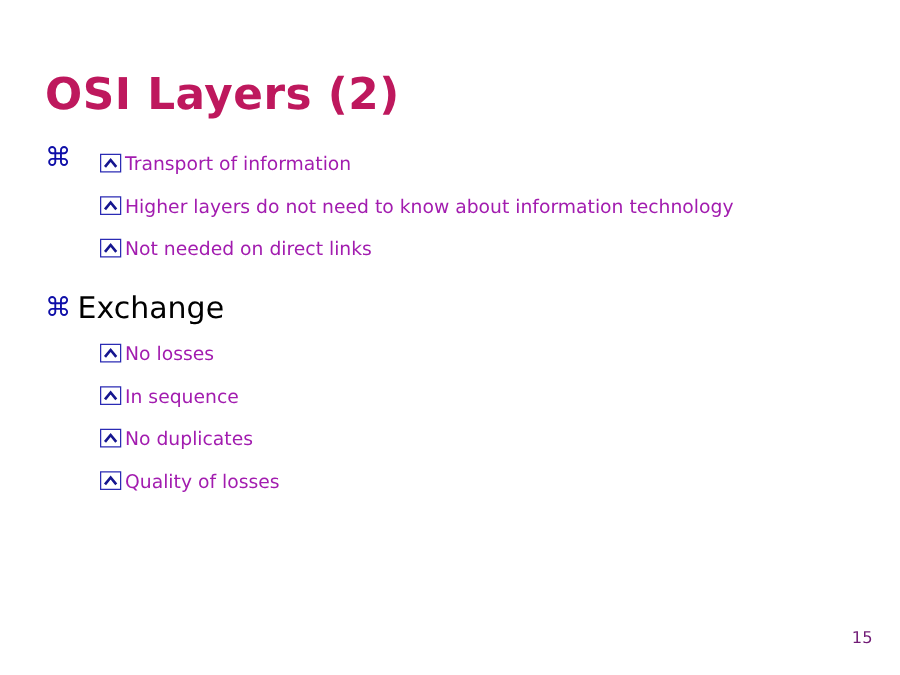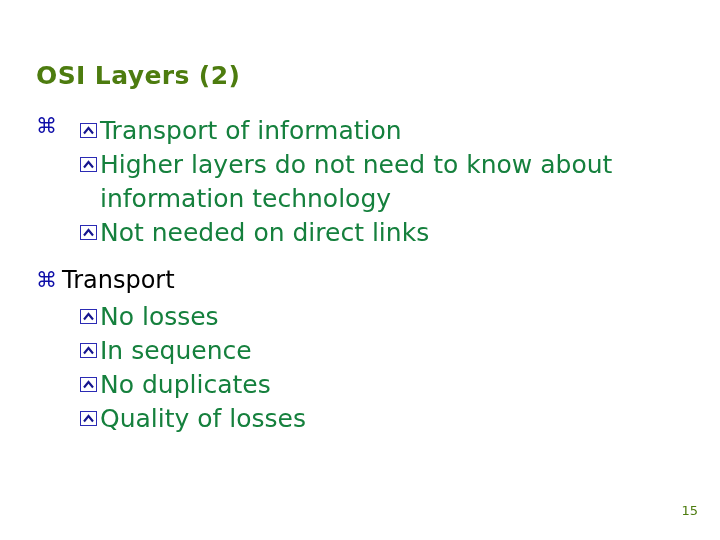--- a/index.html
+++ b/index.html
@@ -22,23 +22,23 @@
     background: #ffffff;
   }
 
   
   .slide-title {
     position: absolute;
     left: 36px;
     top: 58px;
     width: 648px;
     font-family: "DejaVu Sans", sans-serif;
-    font-size: 25px;
+    font-size: 35px;
     font-weight: bold;
-    color: #4d7c0f;
+    color: #be185d;
     letter-spacing: 0.4px;
     line-height: 36px;
     white-space: nowrap;
   }
 
   
   .body-block {
     position: absolute;
     left: 36px;
     top: 110px;
@@ -72,23 +72,23 @@
 
   .lvl2-group {
     margin: 0 0 0 0;
     padding: 0;
   }
 
   .lvl2 {
     position: relative;
     padding-left: 64px;
     margin: 0;
-    font-size: 25px;
+    font-size: 15px;
     line-height: 34px;
-    color: #15803d;
+    color: #a21caf;
   }
 
   
   .bullet-sq {
     position: absolute;
     left: 44px;
     top: 9px;
     width: 17px;
     height: 15px;
     box-sizing: border-box;
@@ -102,21 +102,21 @@
   .gap-after-group {
     height: 14px;
   }
 
   
   .page-number {
     position: absolute;
     right: 22px;
     bottom: 22px;
     font-size: 13px;
-    color: #4d7c0f;
+    color: #701a75;
     font-family: "DejaVu Sans", sans-serif;
   }
 </style>
 </head>
 <body>
 
 <div class="slide">
 
   <div class="slide-title">OSI Layers (2)</div>
 
@@ -152,21 +152,21 @@
           </svg>
         </span>
         <span>Not needed on direct links</span>
       </div>
     </div>
 
     <div class="gap-after-group"></div>
 
     <div class="lvl1">
       <span class="bullet-cmd">⌘</span>
-      <span class="lvl1-text">Transport</span>
+      <span class="lvl1-text">Exchange</span>
     </div>
 
     <div class="lvl2-group">
 
 
       <div class="lvl2">
         <span class="bullet-sq">
           <svg width="15" height="13" viewBox="0 0 15 13">
             <path d="M3 9.5 L7.5 4 L12 9.5" fill="none" stroke="#16168f" stroke-width="2.1"></path>
           </svg>

